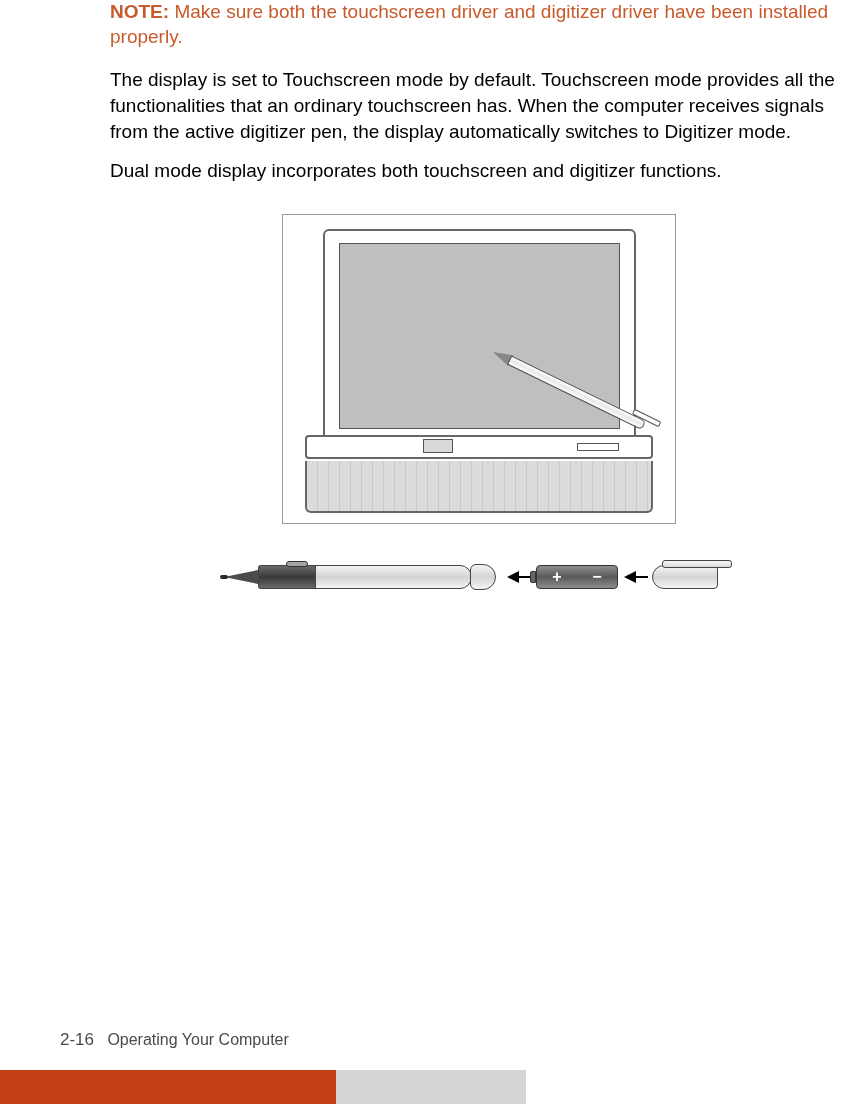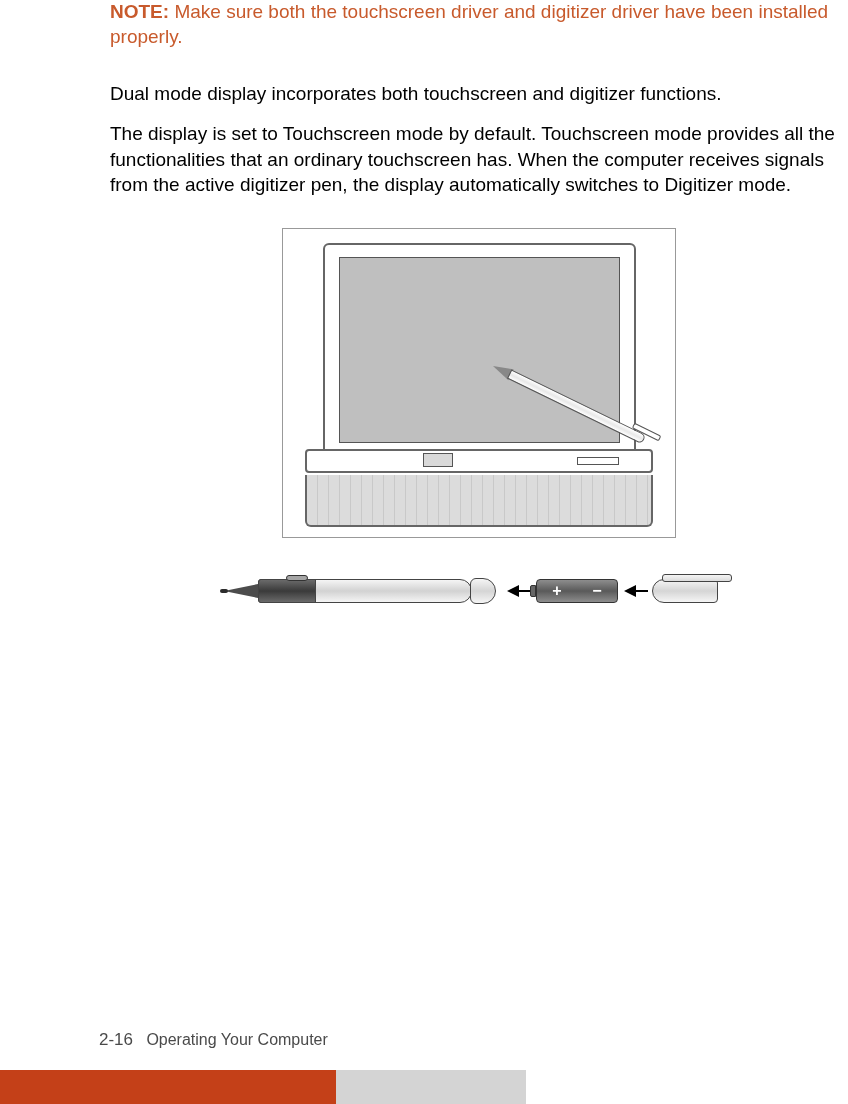--- a/index.html
+++ b/index.html
@@ -15,21 +15,21 @@
     font-size: 30px;
     font-weight: bold;
     color: #8b8b8b;
     letter-spacing: 0.5px;
     margin-top: 6px;
     margin-bottom: 14px;
   }
   .note-line {
     font-size: 19px;
     line-height: 1.3;
-    margin-bottom: 32px;
+    margin-bottom: 18px;
     padding-right: 16px;
   }
   .note-label { color: #c85a2c; font-weight: bold; }
   .note-text  { color: #c85a2c; }
   .body-para {
     font-family: "Century Gothic", Verdana, sans-serif;
     font-size: 19px;
     line-height: 1.35;
     color: #000000;
     margin-bottom: 14px;
@@ -235,21 +235,21 @@
   }
 
   
   .footer-area {
     position: absolute;
     left: 0; bottom: 0; width: 848px;
   }
   .page-num-line {
     font-size: 16px;
     color: #4a4a4a;
-    margin-left: 99px;
+    margin-left: 60px;
     margin-bottom: 20px;
   }
   .page-num-line .pn { font-weight: normal; color: #4a4a4a; font-size: 17px; }
   .page-num-line .chap { font-weight: normal; }
   .footer-bars {
     width: 848px; height: 34px; position: relative;
   }
   .bar-orange {
     position: absolute; left: 0; top: 0; width: 336px; height: 34px;
     background: #c44018;
@@ -262,23 +262,23 @@
 </head>
 <body>
 
 <div class="page">
 
 
   <p class="note-line">
     <span class="note-label">NOTE:</span><span class="note-text"> Make sure both the touchscreen driver and digitizer driver have been installed properly.</span>
   </p>
 
+  <p class="body-para">The display is set to Touchscreen mode by default. Touchscreen mode provides all the functionalities that an ordinary touchscreen has. When the computer receives signals from the active digitizer pen, the display automatically switches to Digitizer mode.</p>
+
   <p class="body-para">Dual mode display incorporates both touchscreen and digitizer functions.</p>
-
-  <p class="body-para">The display is set to Touchscreen mode by default. Touchscreen mode provides all the functionalities that an ordinary touchscreen has. When the computer receives signals from the active digitizer pen, the display automatically switches to Digitizer mode.</p>
 
   <div class="figure1-wrap">
     <div class="figure1">
       <div class="lid">
         <div class="screen"></div>
       </div>
       <div class="hinge-bar"></div>
       <div class="hinge-btn"></div>
       <div class="latch"></div>
       <div class="keyboard"></div>

